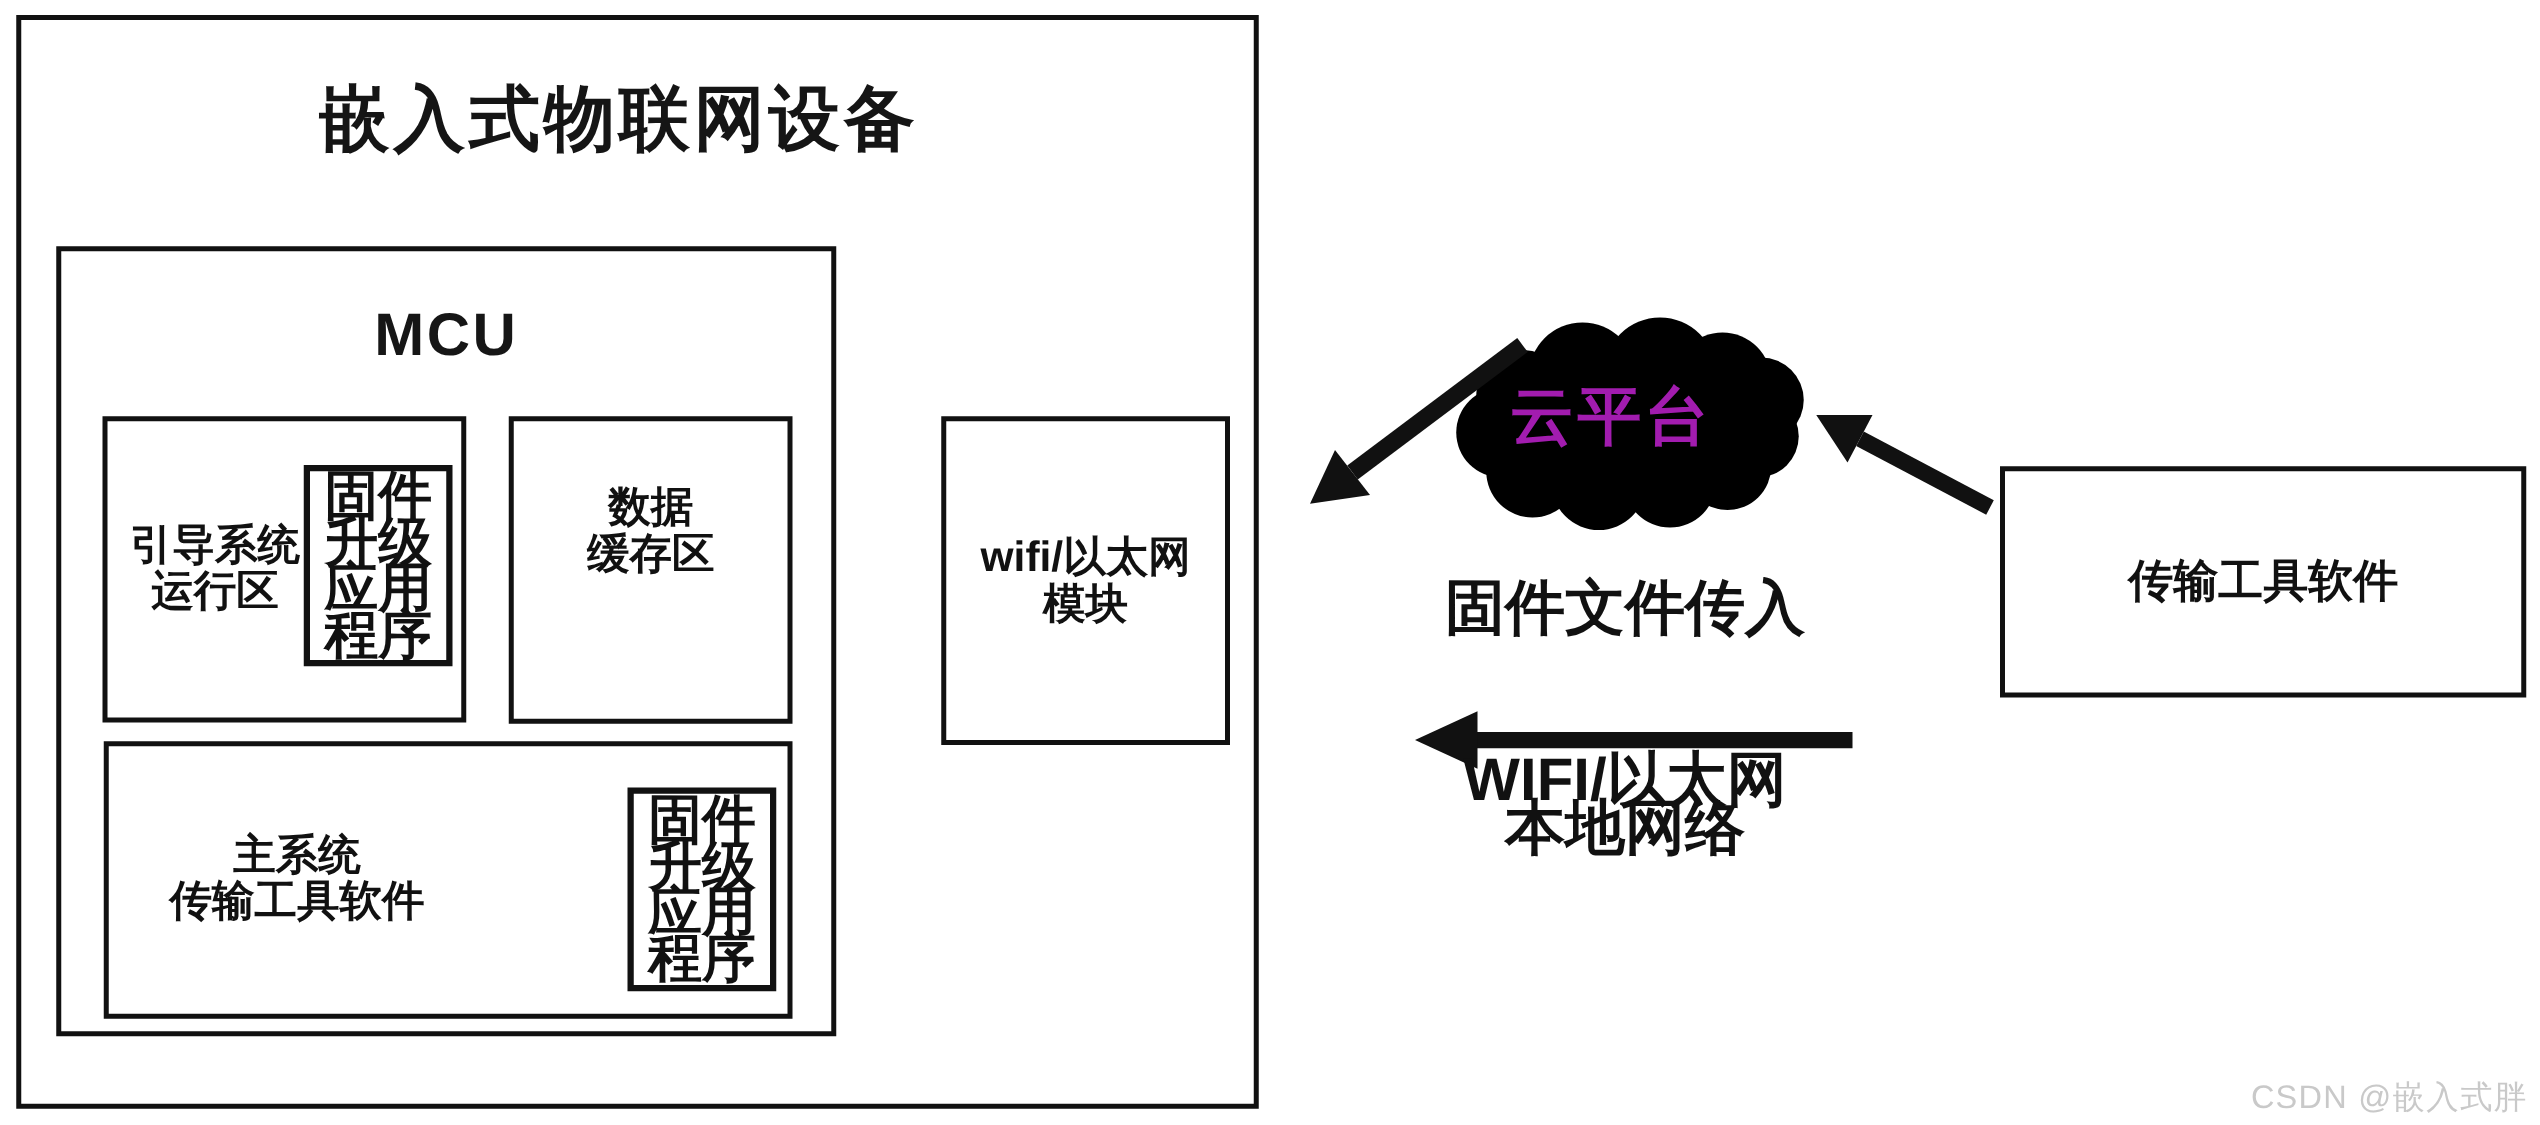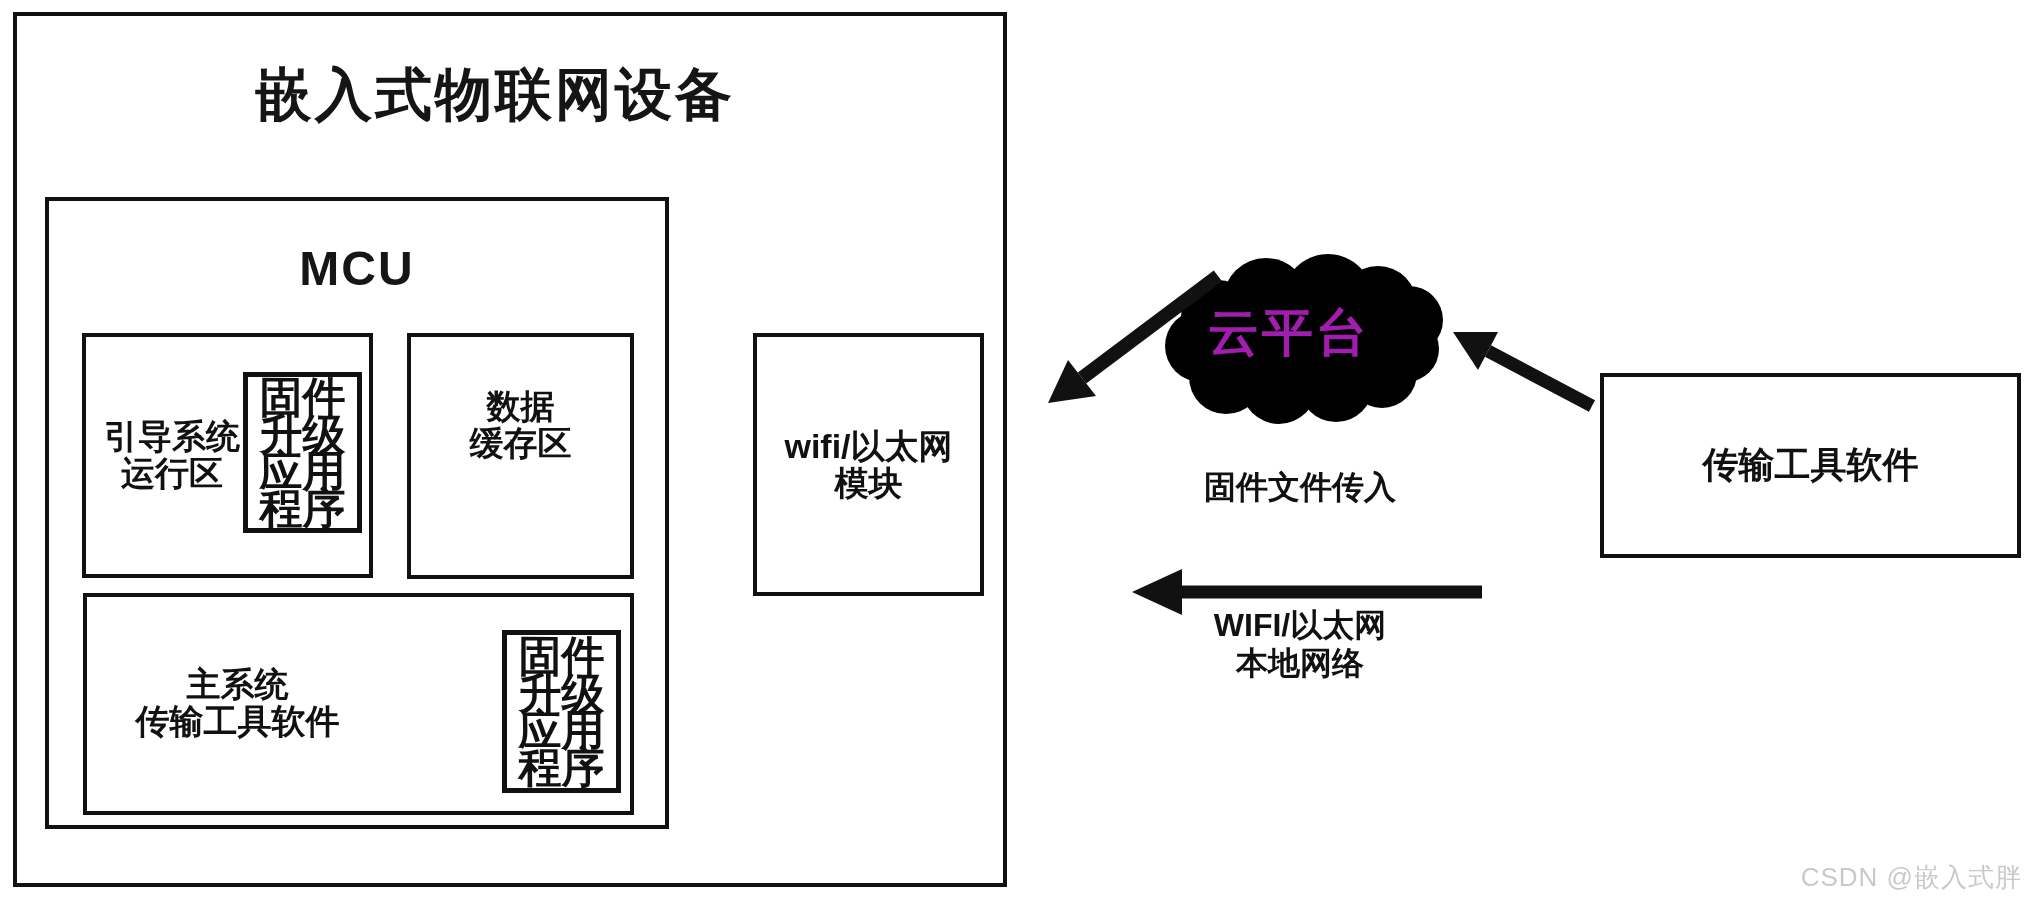--- a/index.html
+++ b/index.html
@@ -42,21 +42,21 @@
   .p9{left:78px;top:94px;width:76px;height:76px;}
   .p10{left:136px;top:94px;width:74px;height:74px;}
   .p11{left:184px;top:84px;width:70px;height:70px;}
   .cloud-text{
     position:absolute;left:0;top:0;right:26px;bottom:10px;
     display:flex;align-items:center;justify-content:center;
     color:#a21caf;font-size:51px;font-weight:bold;letter-spacing:3px;
   }
   .flow-lbl{
     position:absolute;text-align:center;white-space:pre-line;
-    font-weight:bold;font-size:32px;line-height:38px;color:#111111;
+    font-weight:bold;font-size:48px;line-height:38px;color:#111111;
   }
   .watermark{
     position:absolute;left:1800px;top:860px;width:222px;height:32px;
     text-align:right;font-size:26px;font-weight:normal;color:#c9c9c9;
     letter-spacing:1px;
   }
 </style>
 </head>
 <body>
 

